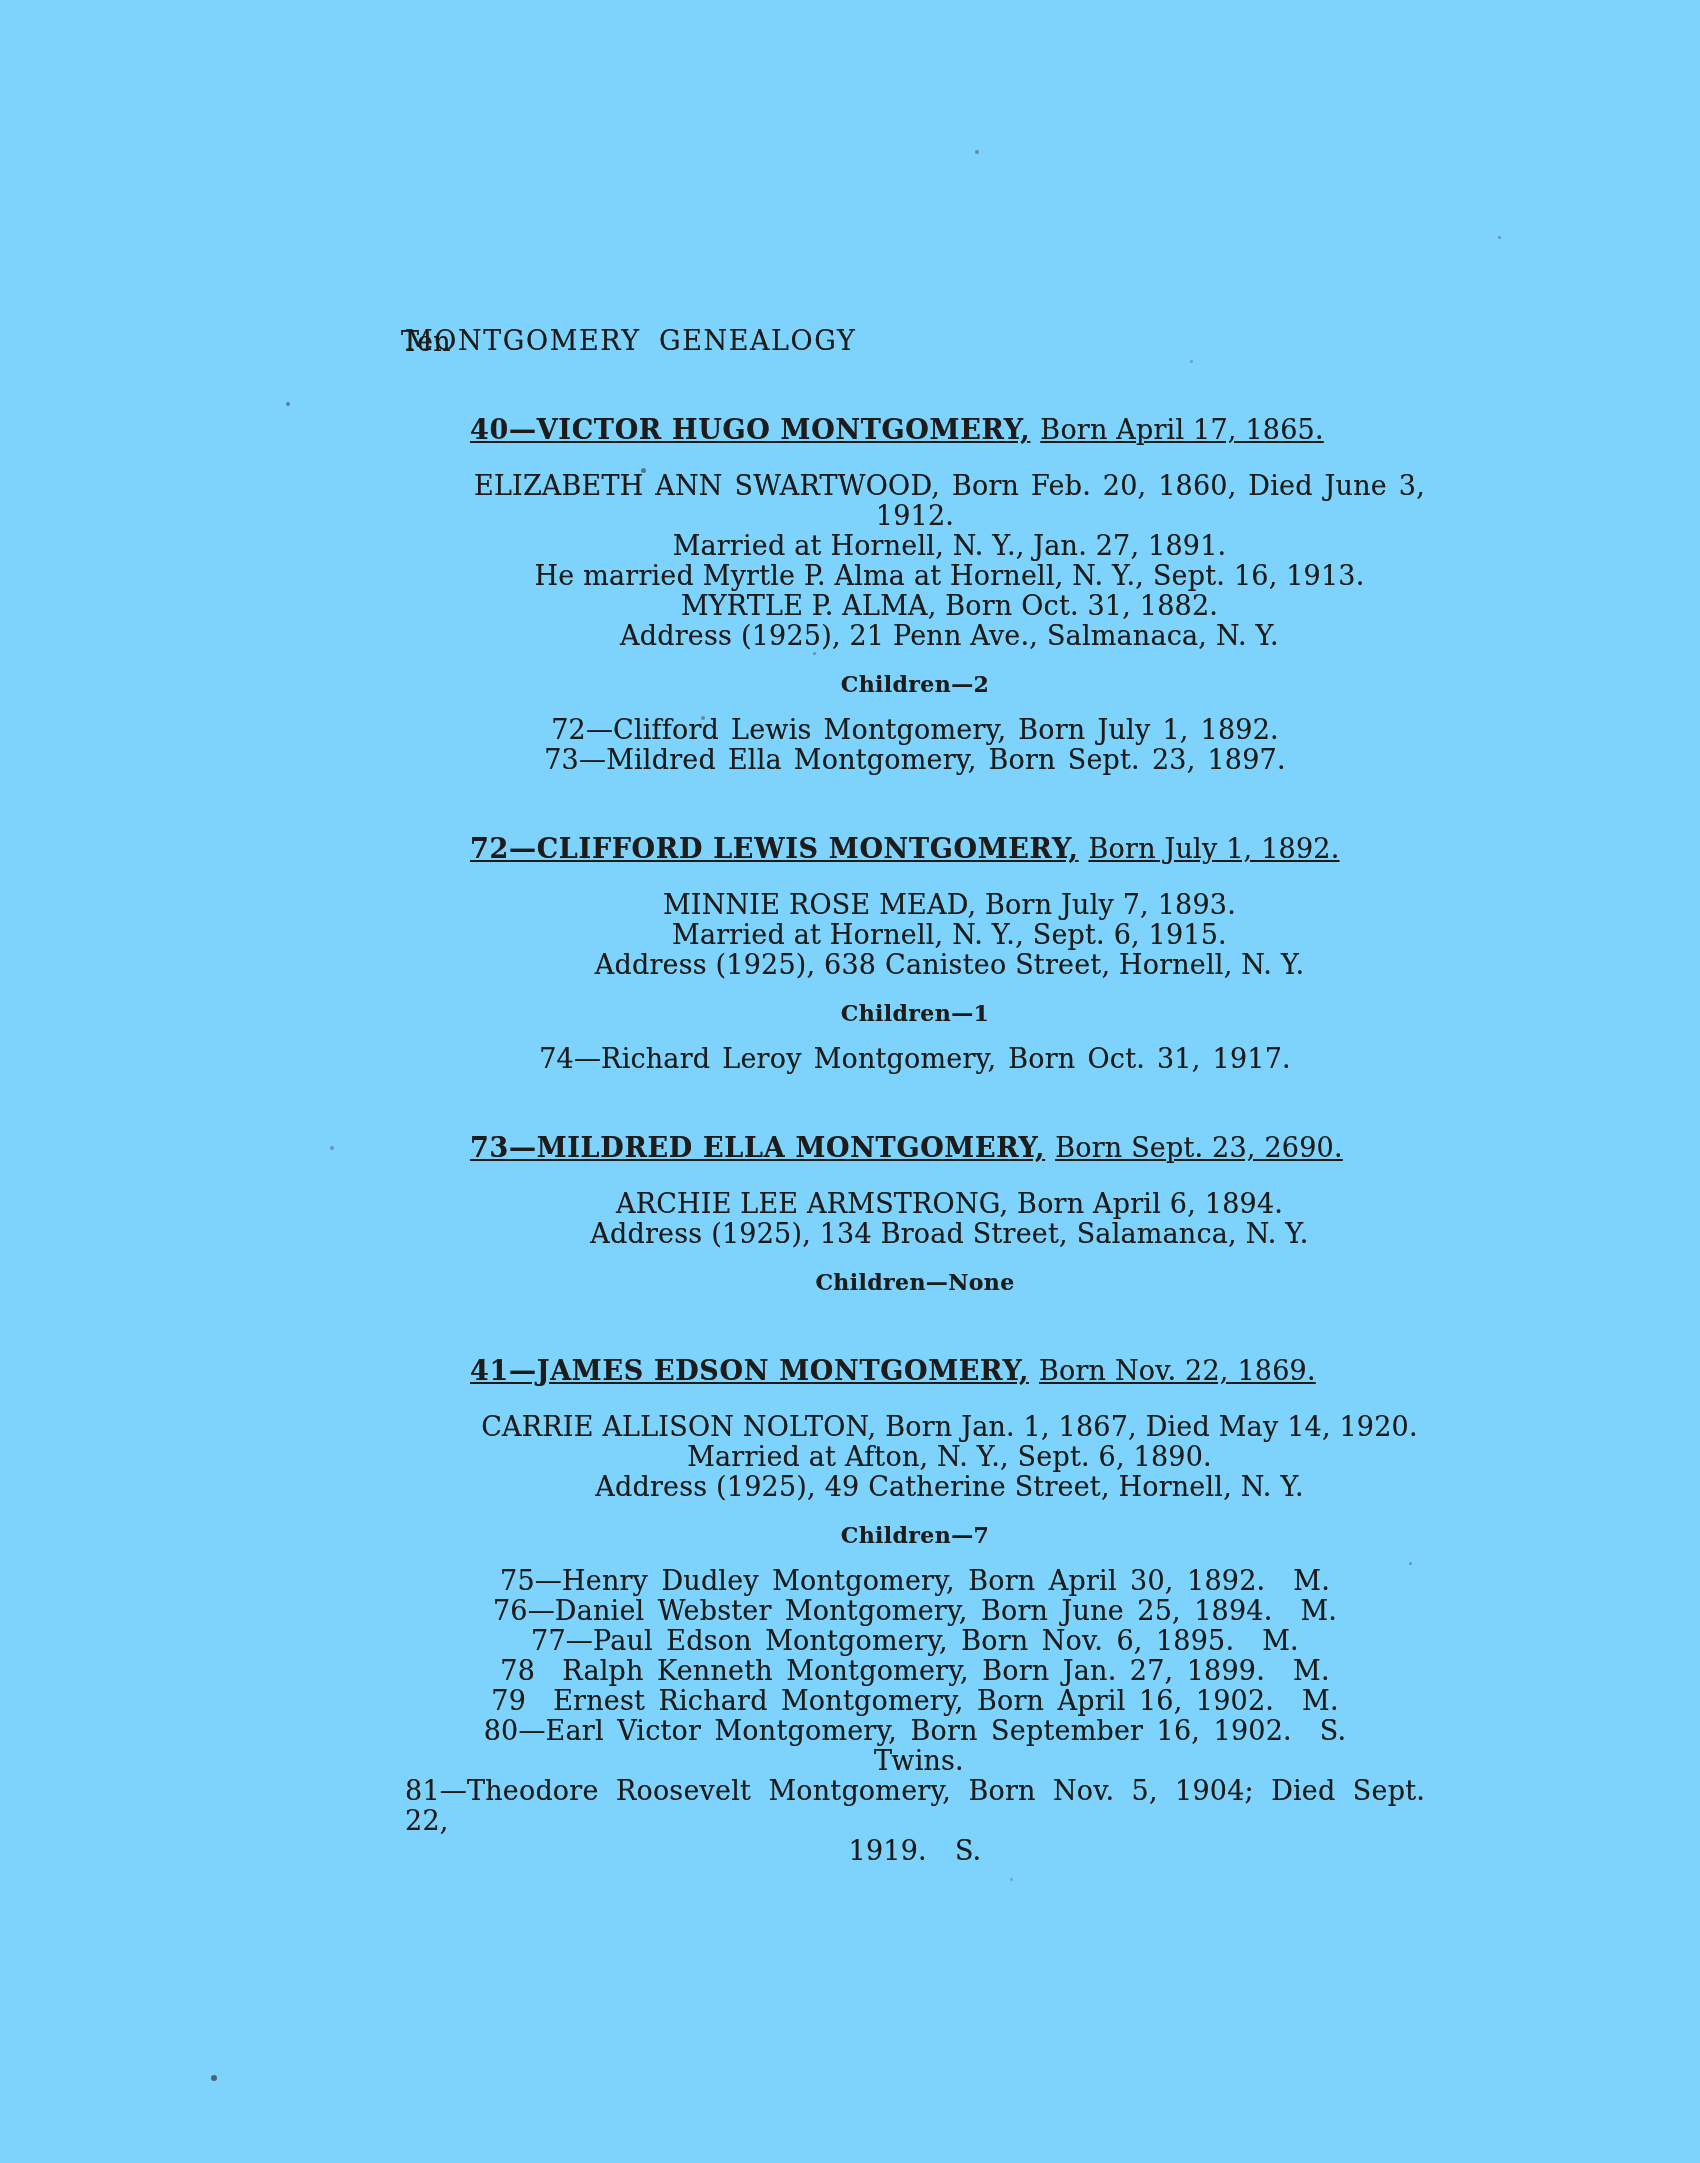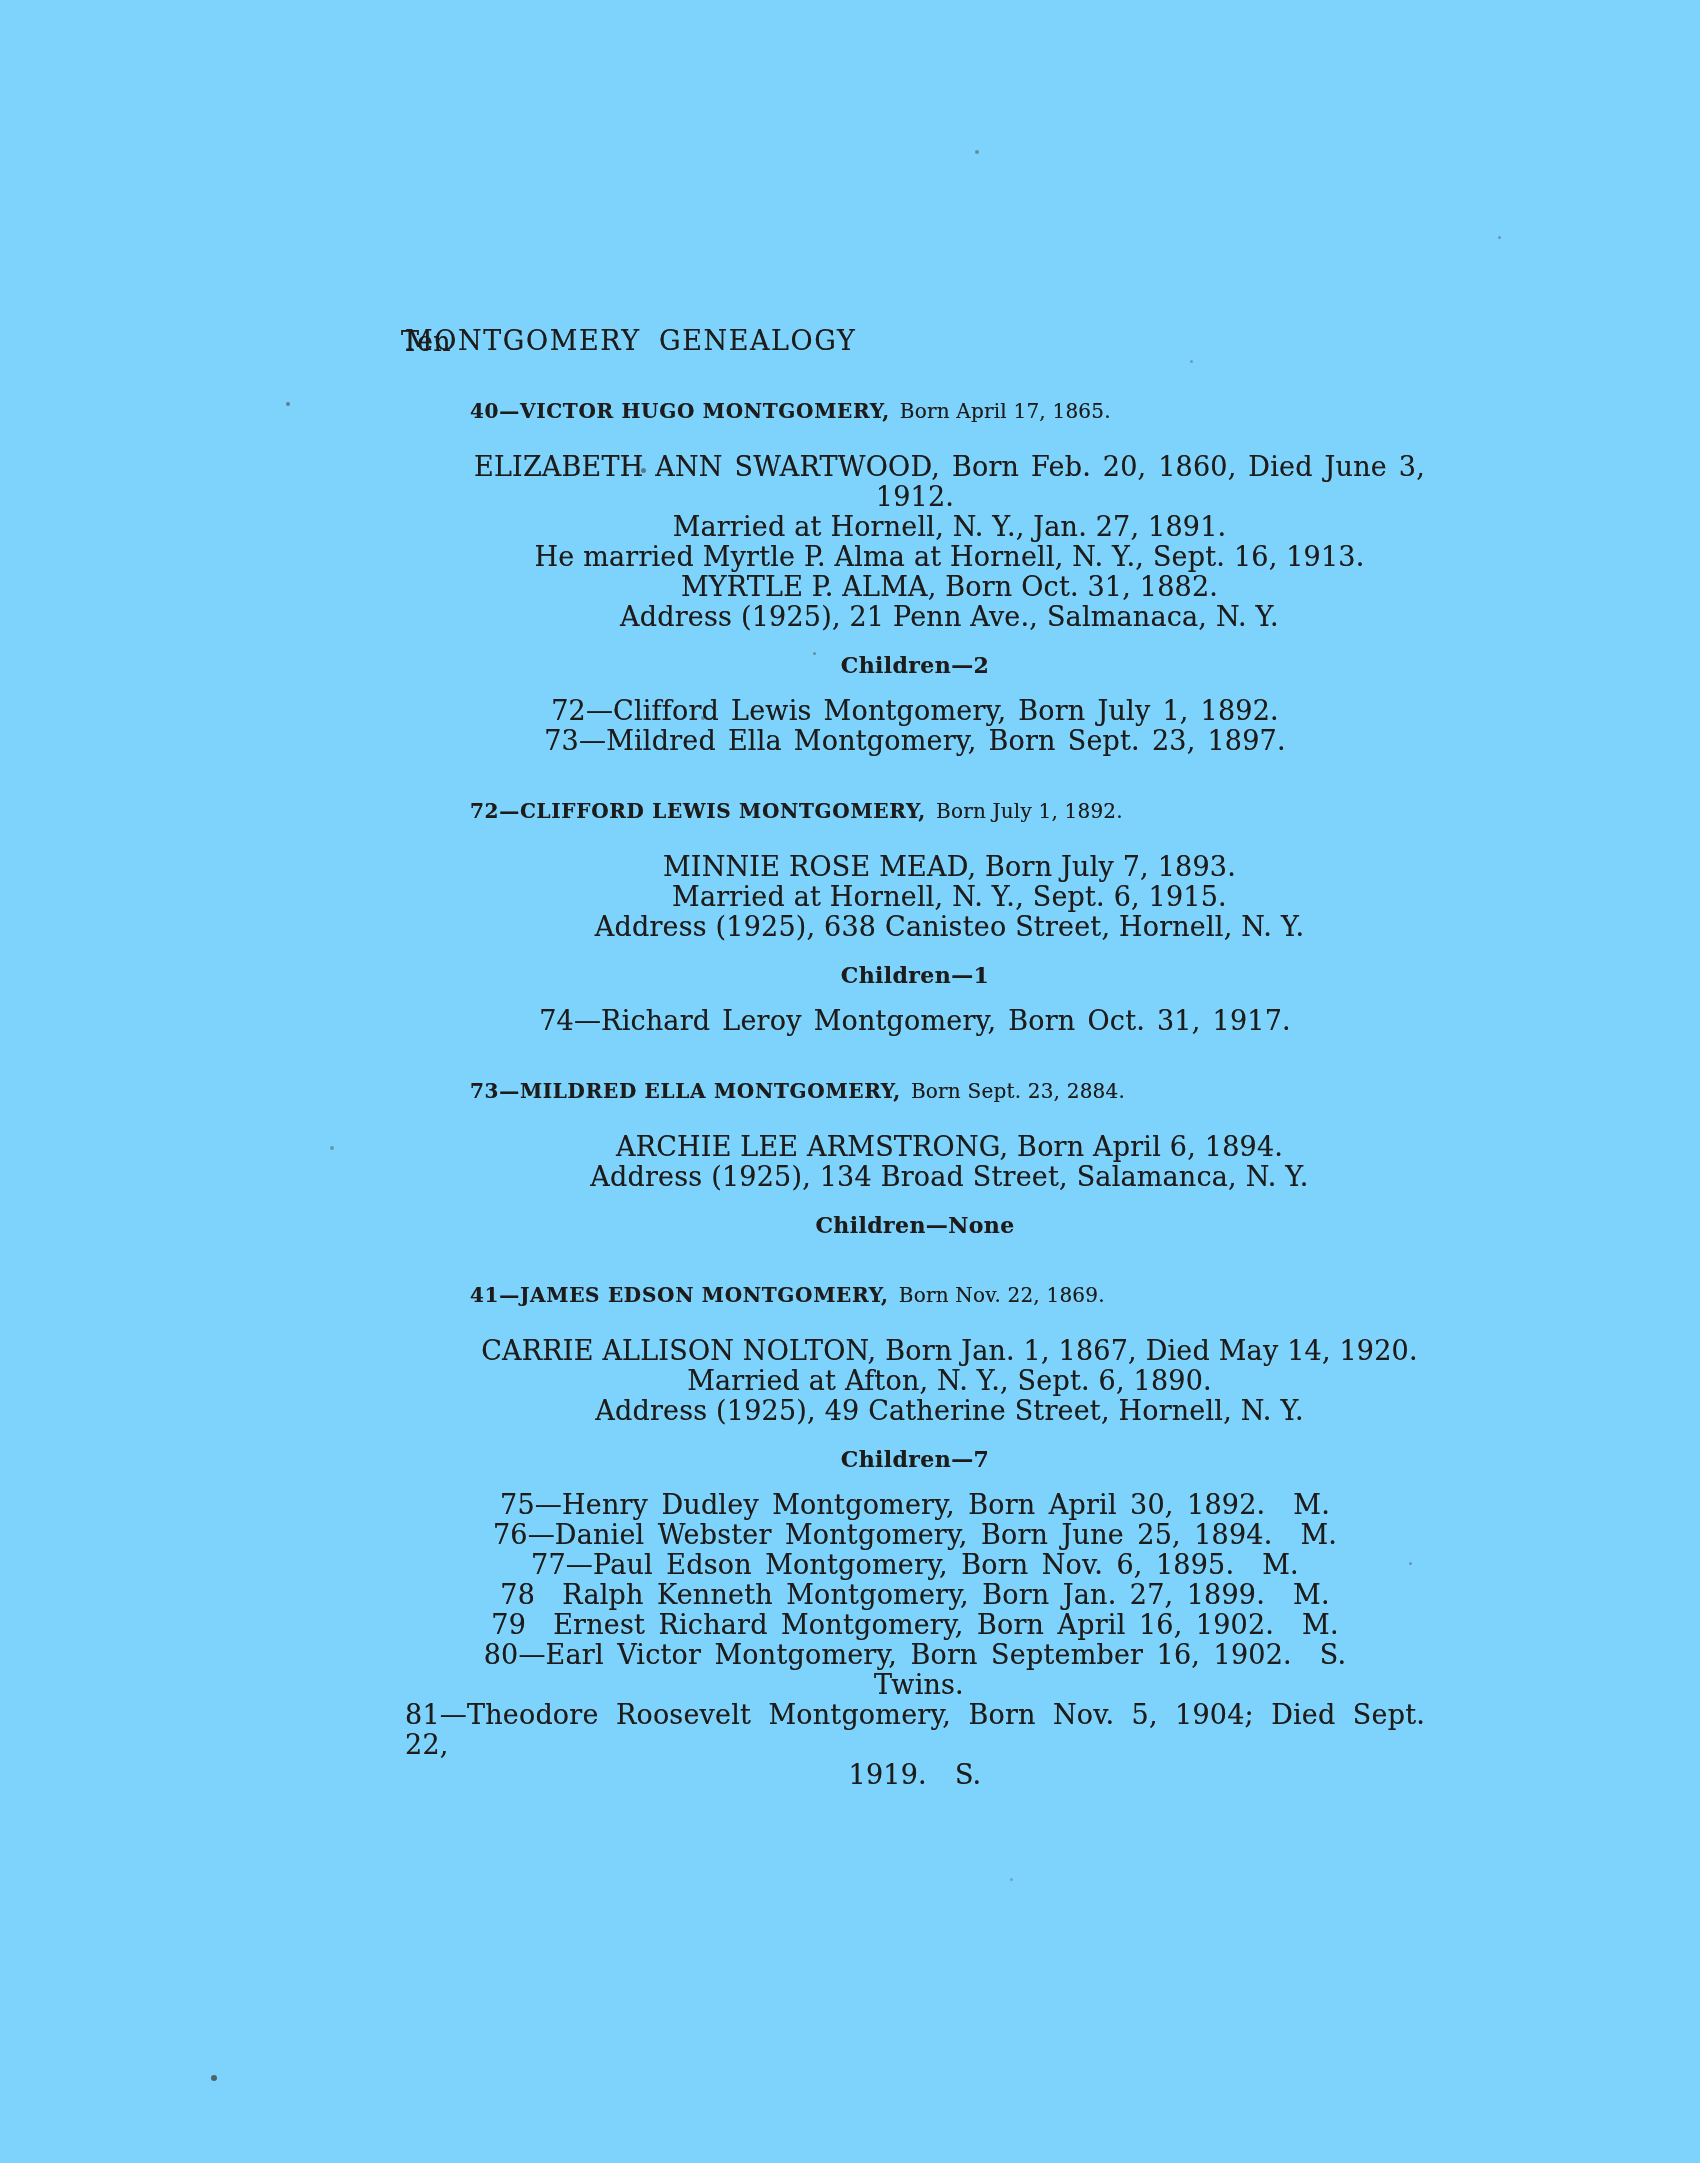--- a/index.html
+++ b/index.html
@@ -20,21 +20,21 @@
     text-shadow:0 0 0.5px rgba(30,28,26,0.55);
   }
 
   .page-header { position:relative; height:30px; }
   .page-label { position:absolute; left:-4px; top:1px; }
   .running-title {
     display:block; text-align:left;
     letter-spacing:1.6px; word-spacing:8px;
   }
 
-  .entry-heading { margin-top:40px; padding-left:65px; font-size:20px; white-space:nowrap; }
+  .entry-heading { margin-top:59px; padding-left:65px; font-size:27px; white-space:nowrap;text-decoration:underline; }
   .entry-heading .hb { font-weight:700; letter-spacing:0.7px; }
   .entry-heading .hr { margin-left:10px; }
 
   .entry-para { margin-top:26px; }
   .line { min-height:30px;text-align:center; }
   .indent { padding-left:69px; }
   .justify-last { text-align:justify; text-align-last:justify; }
 
   .children-label {
     margin-top:18px; text-align:center;
@@ -101,21 +101,21 @@
         <div class="line indent">Address (1925), 638 Canisteo Street, Hornell, N. Y.</div>
       </div>
       <div class="children-label">Children—1</div>
       <div class="children-list">
         <div class="line">74—Richard Leroy Montgomery, Born Oct. 31, 1917.</div>
       </div>
     </div>
 
     <div class="entry">
       <div class="entry-heading">
-        <span class="hb">73—MILDRED ELLA MONTGOMERY,</span><span class="hr">Born Sept. 23, 2884.</span>
+        <span class="hb">73—MILDRED ELLA MONTGOMERY,</span><span class="hr">Born Sept. 23, 2690.</span>
       </div>
       <div class="entry-para">
         <div class="line indent">ARCHIE LEE ARMSTRONG, Born April 6, 1894.</div>
         <div class="line indent">Address (1925), 134 Broad Street, Salamanca, N. Y.</div>
       </div>
       <div class="children-label">Children—None</div>
     </div>
 
     <div class="entry">
       <div class="entry-heading">

